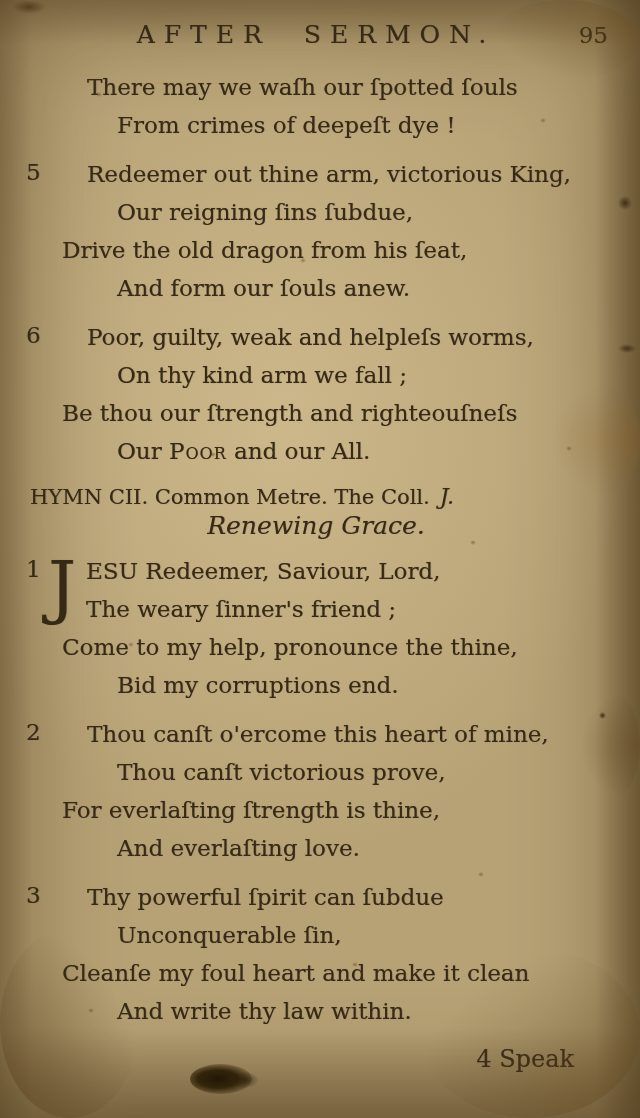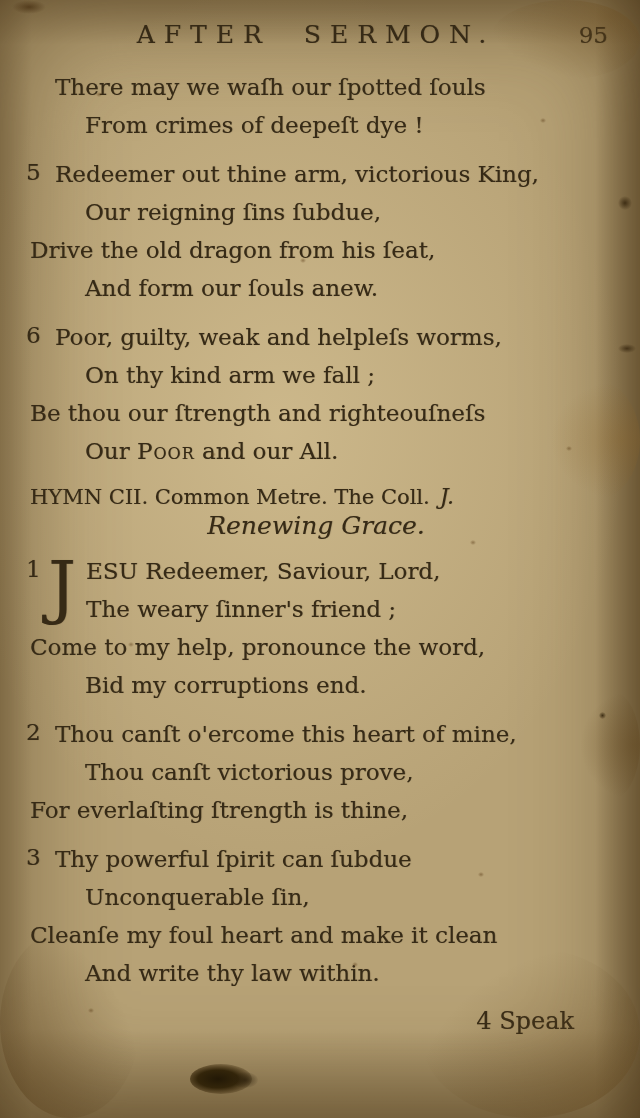--- a/index.html
+++ b/index.html
@@ -27,21 +27,21 @@
     position: relative;
     padding: 14px 38px 0 30px;
     text-shadow: 0.4px 0.4px 0.7px rgba(52,40,22,0.45);
   }
   .header { position: relative; text-align: center; padding-top: 6px; margin-bottom: 16px; height: 38px; }
   .header-title { font-size: 25px; letter-spacing: 9px; word-spacing: 16px; }
   .page-number { position: absolute; right: -6px; top: 8px; font-size: 23px; }
 
   .stanza { position: relative; margin-bottom: 11px; font-size: 23px; }
   .stanza-num { position: absolute; left: -4px; top: 4px; font-size: 23px; }
-  .line { line-height: 38px; white-space: nowrap; }
+  .line { line-height: 38px; white-space: nowrap; margin-left: 32px; }
   .l0 { padding-left: 25px; }
   .l1 { padding-left: 55px; }
   .l2 { padding-left: 0; }
   .l3 { padding-left: 55px; }
   .sc { font-variant: small-caps; letter-spacing: 1px; }
 
   .hymn-heading { text-align: left; font-size: 21px; margin: 14px 0 2px; white-space: nowrap; }
   .hymn-heading-initial { font-style: italic; font-size: 22px; margin-left: 10px; }
   .hymn-subtitle { text-align: center; font-style: italic; font-size: 25px; margin-bottom: 12px; }
 
@@ -121,29 +121,30 @@
     </div>
     <div class="hymn-subtitle">Renewing Grace.</div>
 
     <div class="stanza">
       <span class="stanza-num">1</span>
       <div class="firstlines">
         <span class="dropcap">J</span>
         <div class="line">ESU Redeemer, Saviour, Lord,</div>
         <div class="line fl2">The weary ſinner's friend ;</div>
       </div>
-      <div class="line l2">Come to my help, pronounce the word,</div>
+      <div class="line l2">Come to my help, pronounce the thine,</div>
       <div class="line l3">Bid my corruptions end.</div>
     </div>
 
     <div class="stanza">
       <span class="stanza-num">2</span>
       <div class="line l0">Thou canſt o'ercome this heart of mine,</div>
       <div class="line l1">Thou canſt victorious prove,</div>
       <div class="line l2">For everlaſting ſtrength is thine,</div>
+      <div class="line l3">And everlaſting love.</div>
     </div>
 
     <div class="stanza">
       <span class="stanza-num">3</span>
       <div class="line l0">Thy powerful ſpirit can ſubdue</div>
       <div class="line l1">Unconquerable ſin,</div>
       <div class="line l2">Cleanſe my foul heart and make it clean</div>
       <div class="line l3">And write thy law within.</div>
     </div>
 

